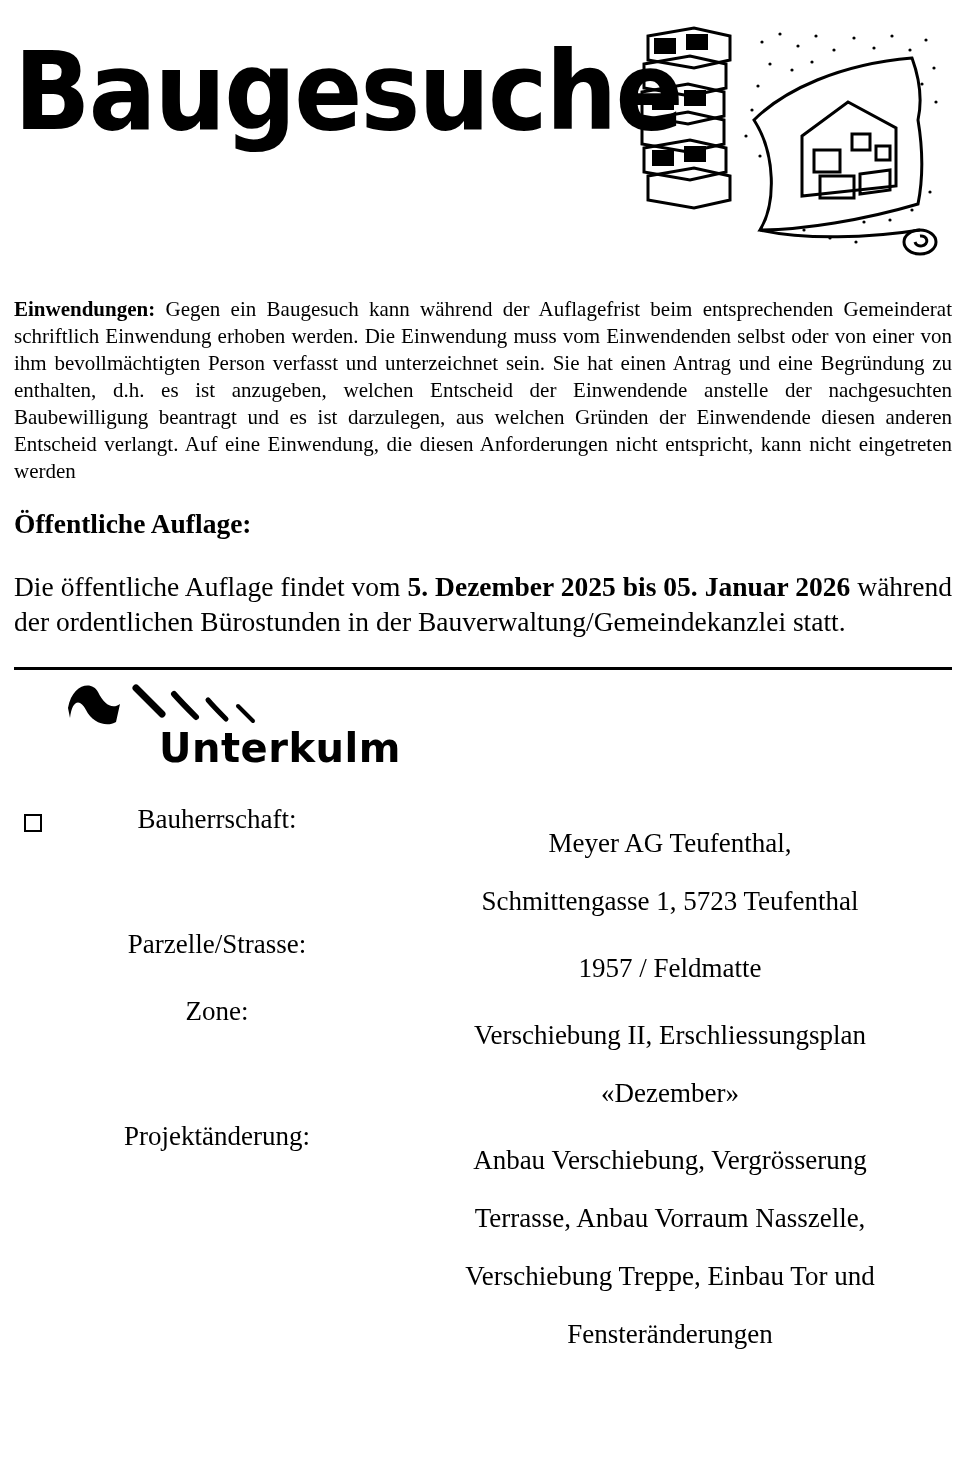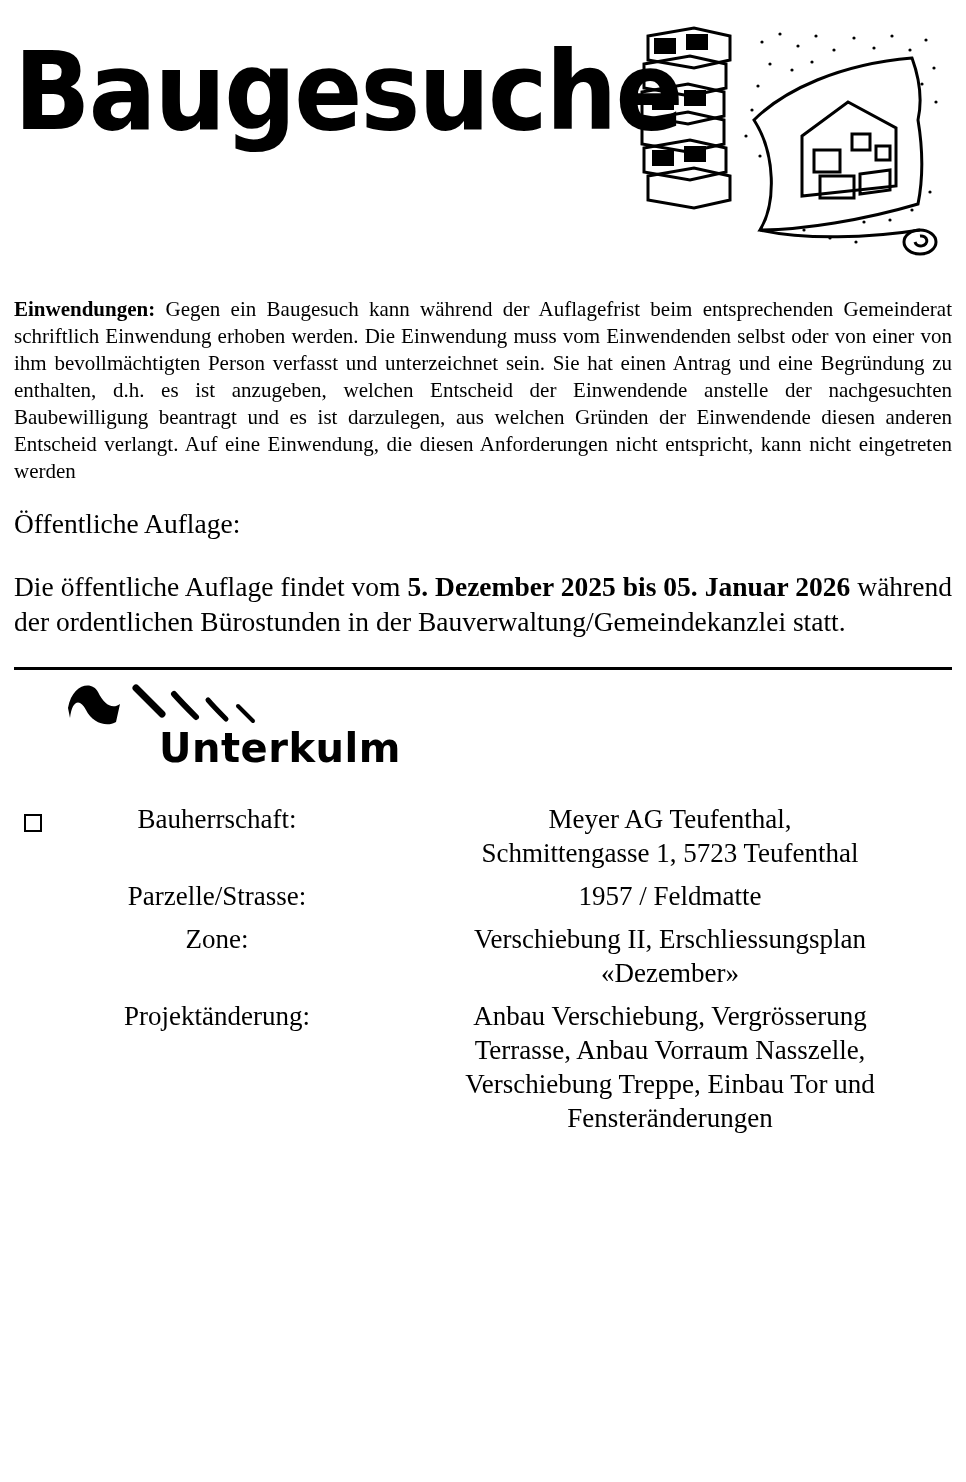--- a/index.html
+++ b/index.html
@@ -54,21 +54,21 @@
     line-height: 1.285;
     text-align: justify;
     text-justify: inter-word;
     margin-top: 6px;
     hyphens: auto;
   }
   .body-text b { font-weight: bold; }
 
   .subhead {
     font-size: 27.5px;
-    font-weight: normal;
+    font-weight: bold;
     margin-top: 9px;
     line-height: 1.285;
   }
   .auflage-text {
     font-size: 27.5px;
     line-height: 1.285;
     text-align: justify;
     text-justify: inter-word;
   }
   .auflage-text b { font-weight: bold; }
@@ -130,21 +130,21 @@
     width: auto;
   }
   .checkbox {
     display: inline-block;
     width: 18px;
     height: 18px;
     border: 2.5px solid #000;
     box-sizing: border-box;
   }
   .row-gap td { padding-top: 7px; }
-  .val-line { display: block; }
+  .val-line { display: block; margin-top: 24px; }
 </style>
 </head>
 <body>
 
 <div class="page">
 
   <div class="header">
     <div class="title">Baugesuche</div>
 
     <svg class="header-art" viewBox="0 0 310 245" aria-hidden="true">

